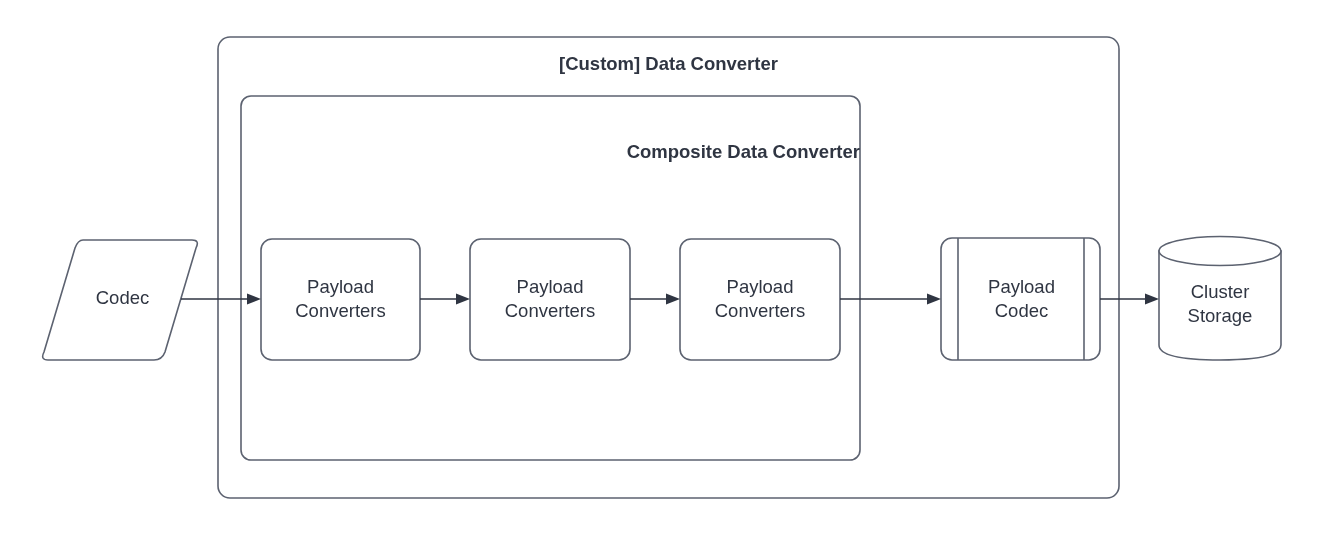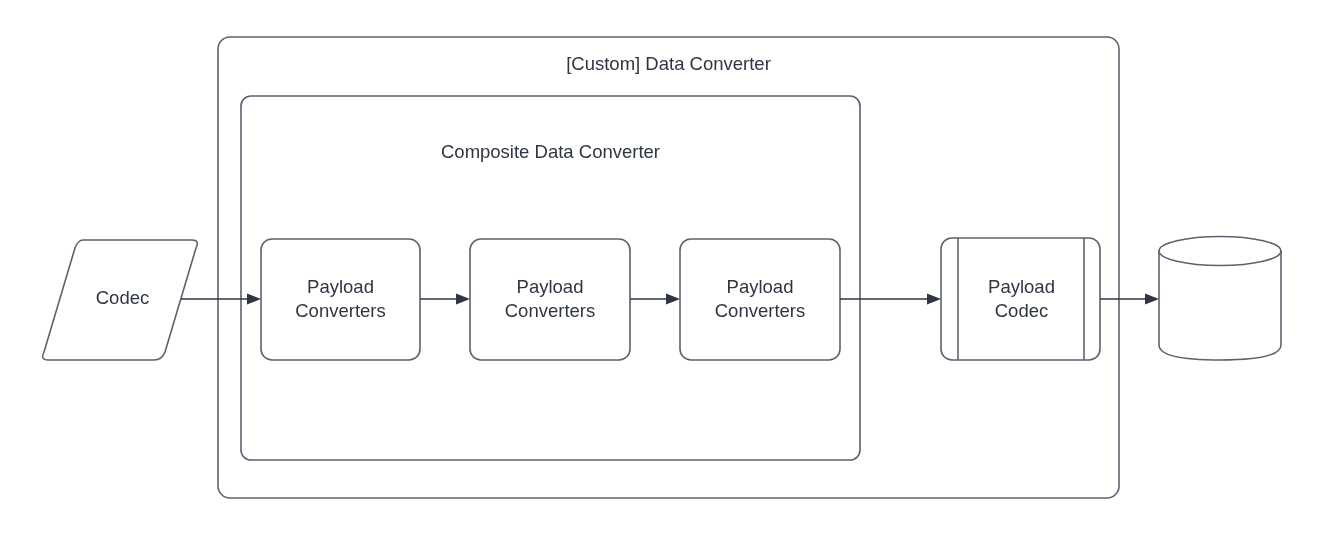--- a/index.html
+++ b/index.html
@@ -50,20 +50,21 @@
     position: absolute;
     font-family: "Liberation Sans", sans-serif;
     color: #2f3542;
     text-align: center;
     white-space: pre-line;
     line-height: 1.28;
     pointer-events: none;
   }
   .lbl-container-title {
     font-size: 18.5px;
+    font-weight: bold;
   }
   .lbl-node {
     font-size: 18.5px;
   }
 </style>
 </head>
 <body>
 
 <div id="canvas">
 
@@ -111,30 +112,32 @@
 
     <line class="connector" x1="840" y1="299" x2="932" y2="299"></line>
     <polygon class="arrowhead" points="941,299 927,293.5 927,304.5"></polygon>
 
     <line class="connector" x1="1100" y1="299" x2="1150" y2="299"></line>
     <polygon class="arrowhead" points="1159,299 1145,293.5 1145,304.5"></polygon>
   </svg>
 
   <div class="lbl lbl-container-title" style="left:218px; top:52px; width:901px;">[Custom] Data Converter</div>
 
-  <div class="lbl lbl-container-title" style="left:241px; top:140px; width:619px;">Composite Data Converter</div>
+  <div class="lbl lbl-container-title" style="left:241px; top:140px; width:619px;text-align:right;">Composite Data Converter</div>
 
   <div class="lbl lbl-node" style="left:60px; top:286px; width:125px;">Codec</div>
 
   <div class="lbl lbl-node" style="left:261px; top:275px; width:159px;">Payload
 Converters</div>
 
   <div class="lbl lbl-node" style="left:470px; top:275px; width:160px;">Payload
 Converters</div>
 
   <div class="lbl lbl-node" style="left:680px; top:275px; width:160px;">Payload
 Converters</div>
 
   <div class="lbl lbl-node" style="left:959px; top:275px; width:125px;">Payload
 Codec</div>
 
+  <div class="lbl lbl-node" style="left:1159px; top:280px; width:122px;">Cluster
+Storage</div>
 
 </div>
 
 </body></html>

